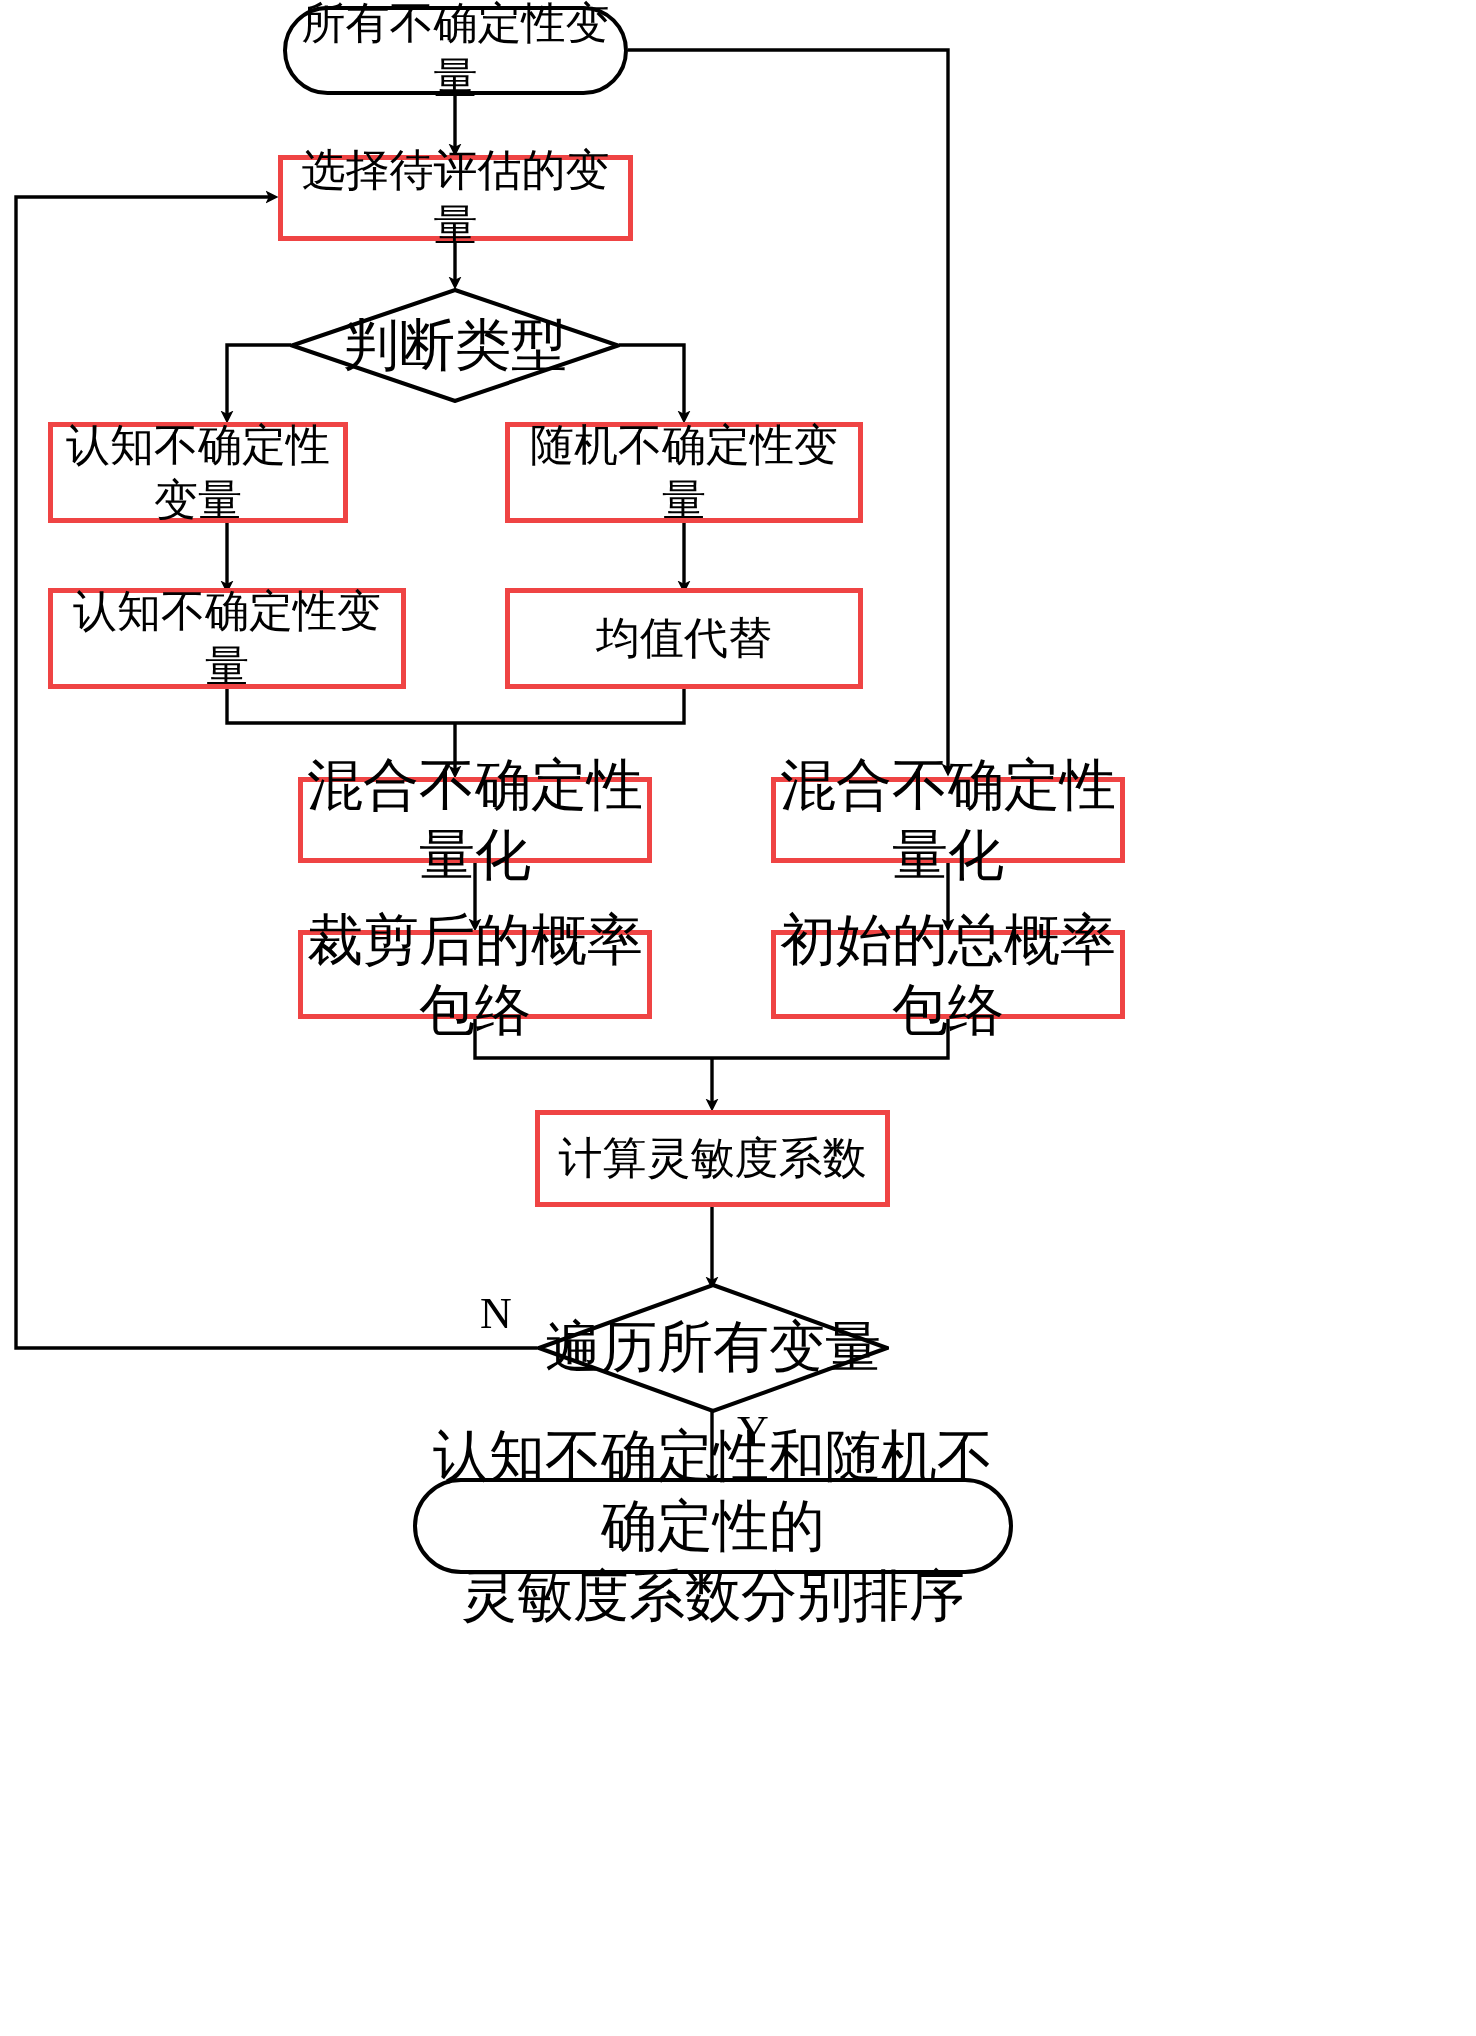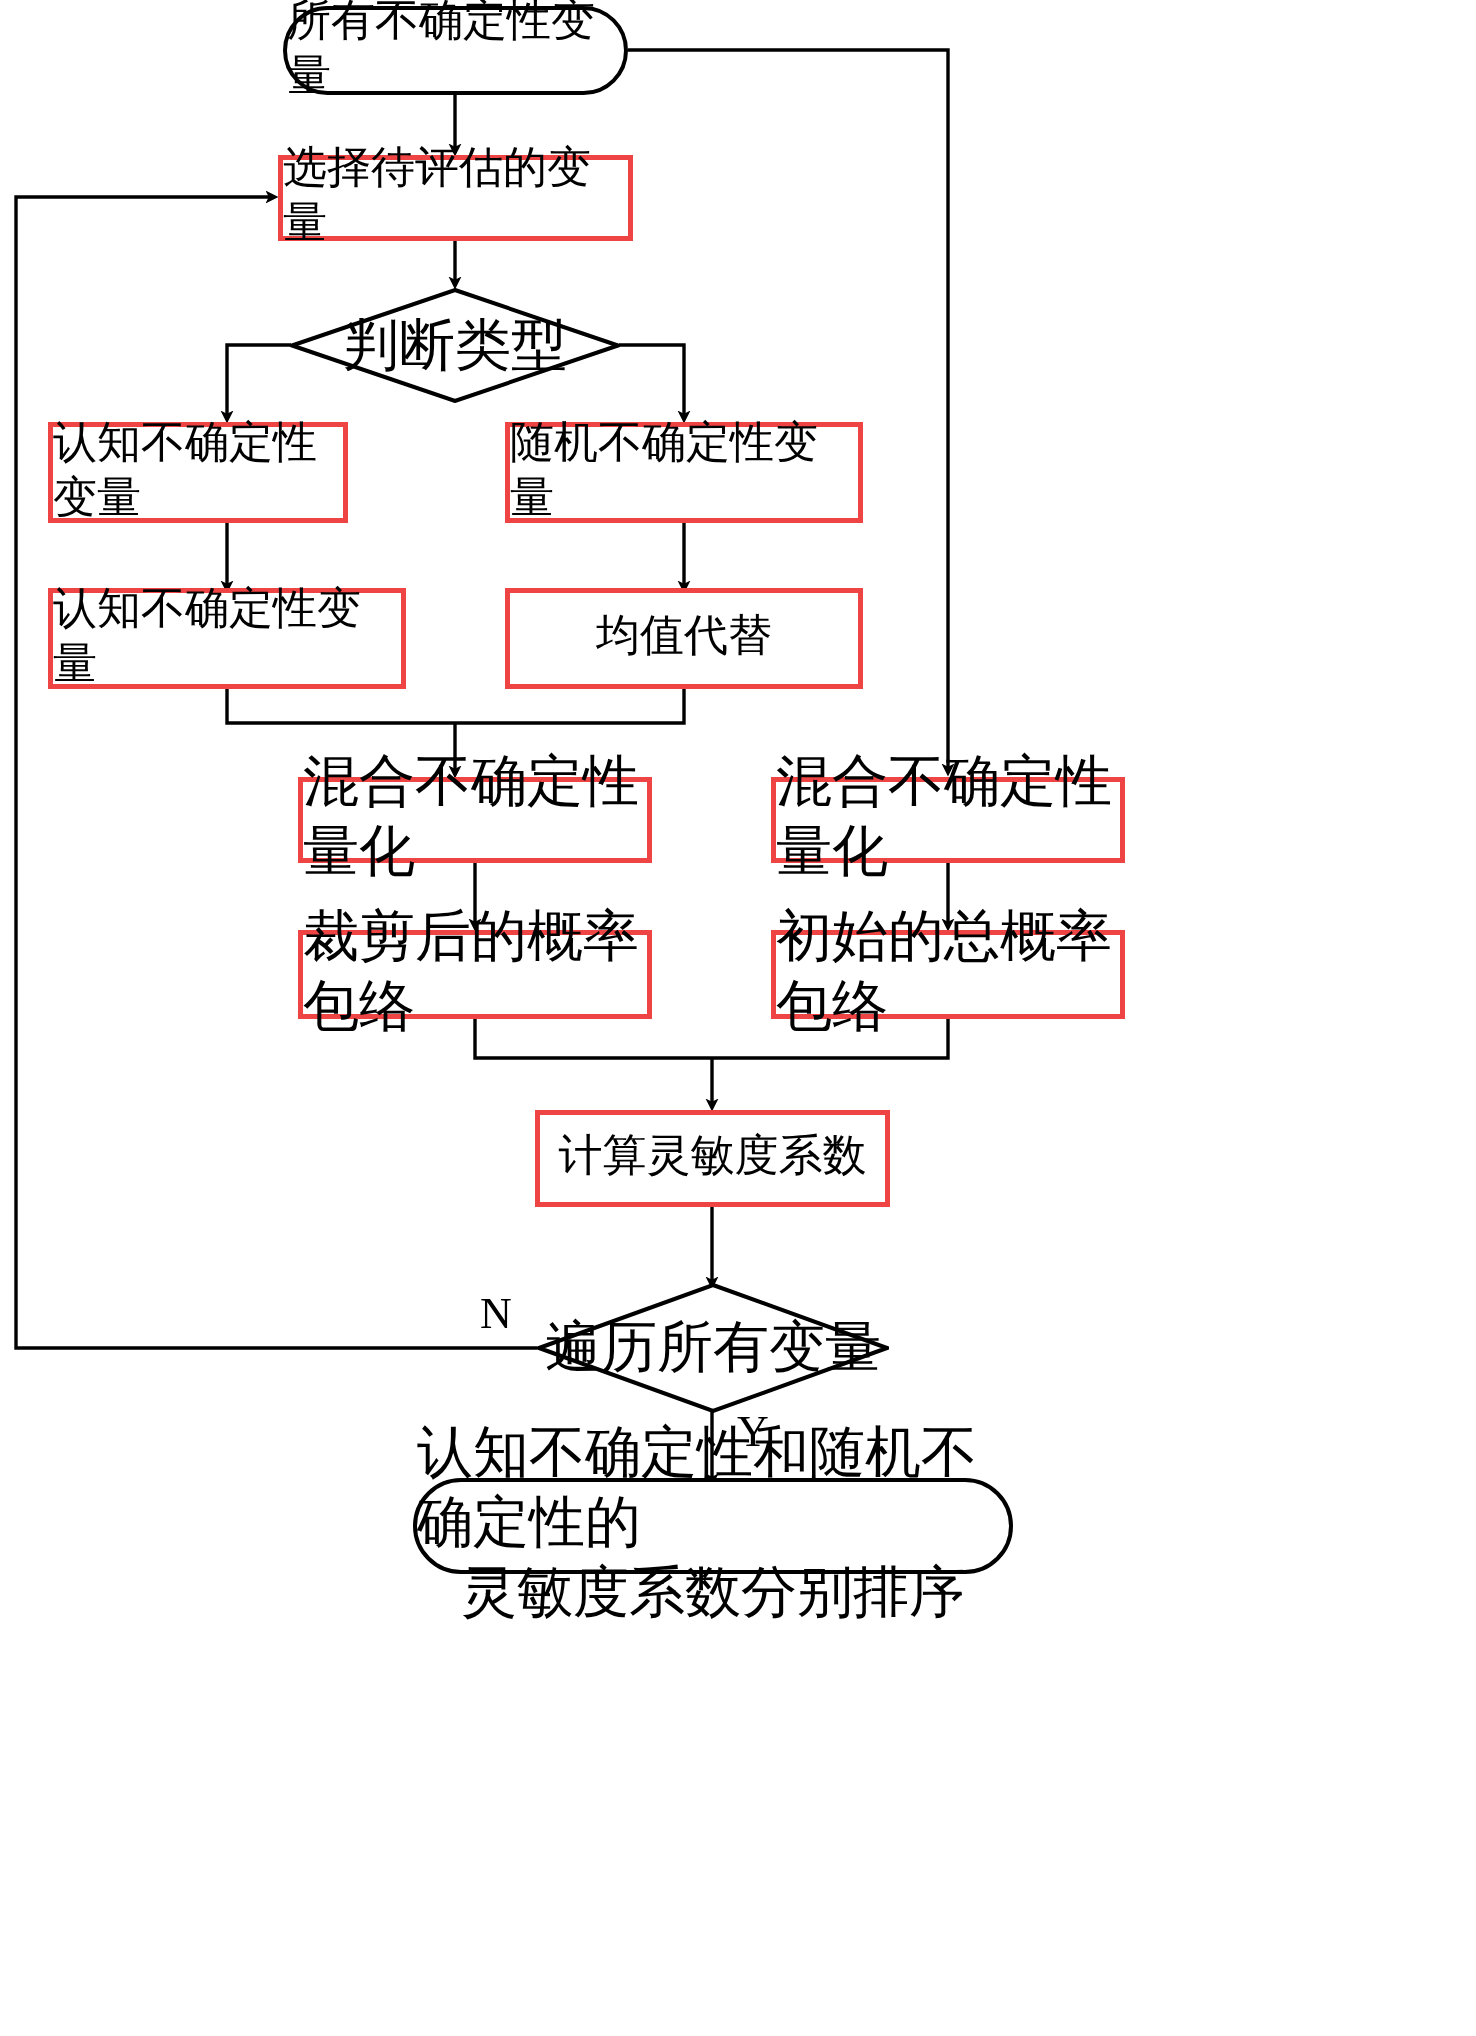--- a/index.html
+++ b/index.html
@@ -1,21 +1,21 @@
 <!DOCTYPE html>
 <html><head>
 <meta charset="utf-8">
 <style>
   html,body{margin:0;padding:0;background:#ffffff;}
   body{font-family:"Liberation Serif","DejaVu Serif",serif;}
   #stage{position:relative;width:1476px;height:2036px;background:#ffffff;overflow:hidden;}
   svg#wires{position:absolute;left:0;top:0;width:1476px;height:2036px;}
   .node{position:absolute;box-sizing:border-box;display:flex;align-items:center;
-        justify-content:center;text-align:left;background:#ffffff;color:#000000;
-        line-height:1.25;font-family:Liberation Mono, monospace;}
+        justify-content:center;text-align:center;background:#ffffff;color:#000000;
+        line-height:1.25;}
   .rect{border:5px solid #ef4444;}
   .stadium{border:4px solid #000000;}
   .diamond-wrap{position:absolute;display:flex;align-items:center;justify-content:center;}
   .diamond-shape{position:absolute;left:0;top:0;width:100%;height:100%;}
   .diamond-label{position:relative;z-index:2;text-align:center;color:#000;}
   .edge-label{position:absolute;color:#000;font-family:"Liberation Serif","DejaVu Serif",serif;}
   .t44{font-size:44px;}
   .t42{font-size:56px;}
 </style>
 </head>

